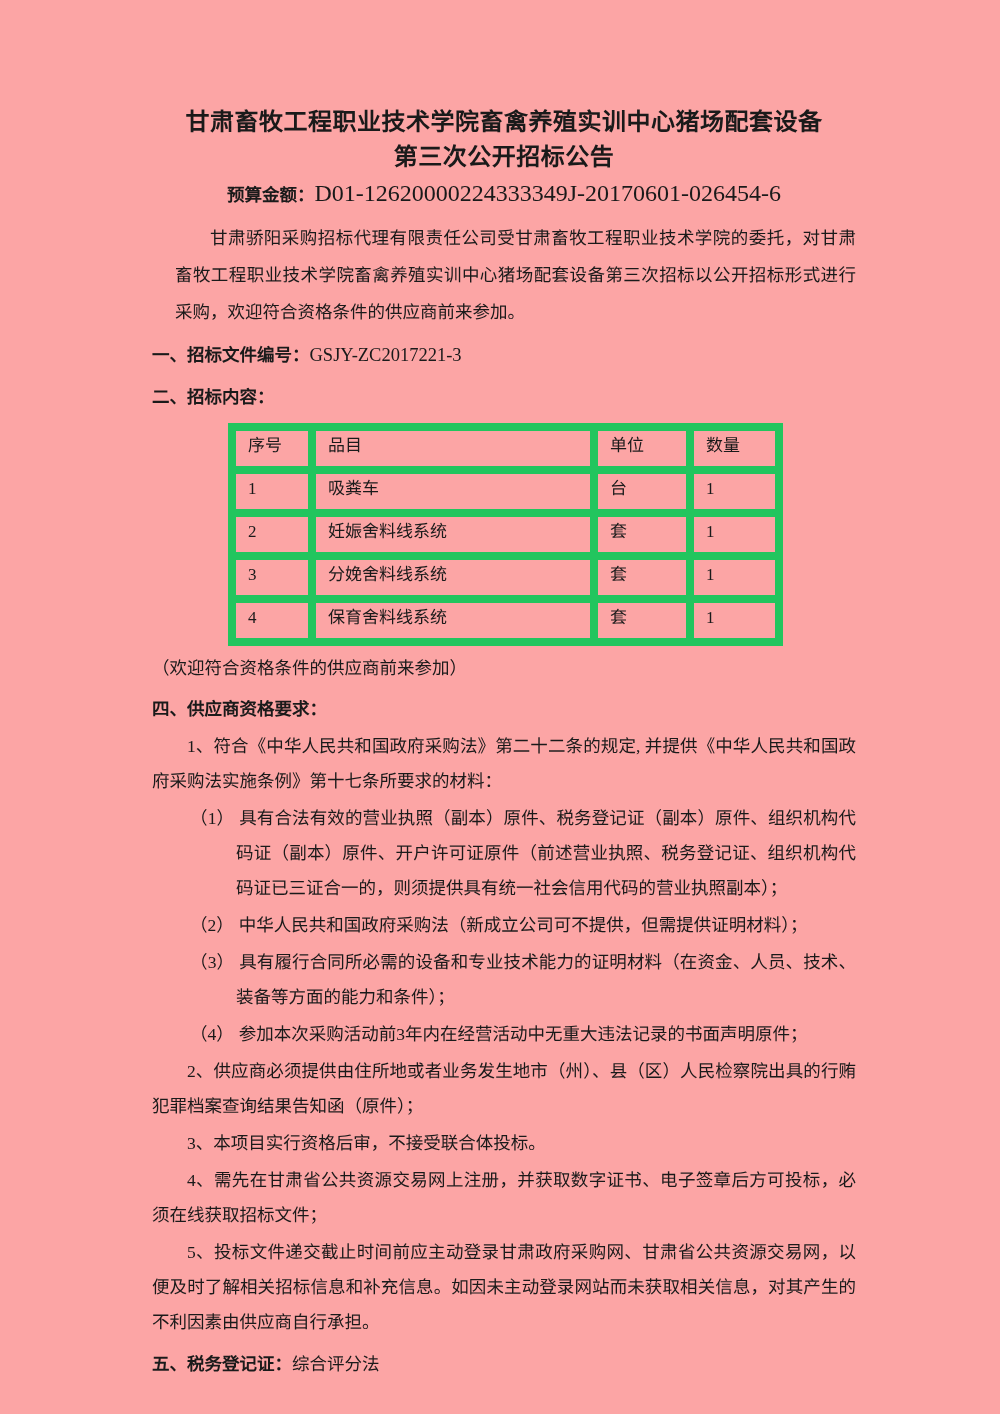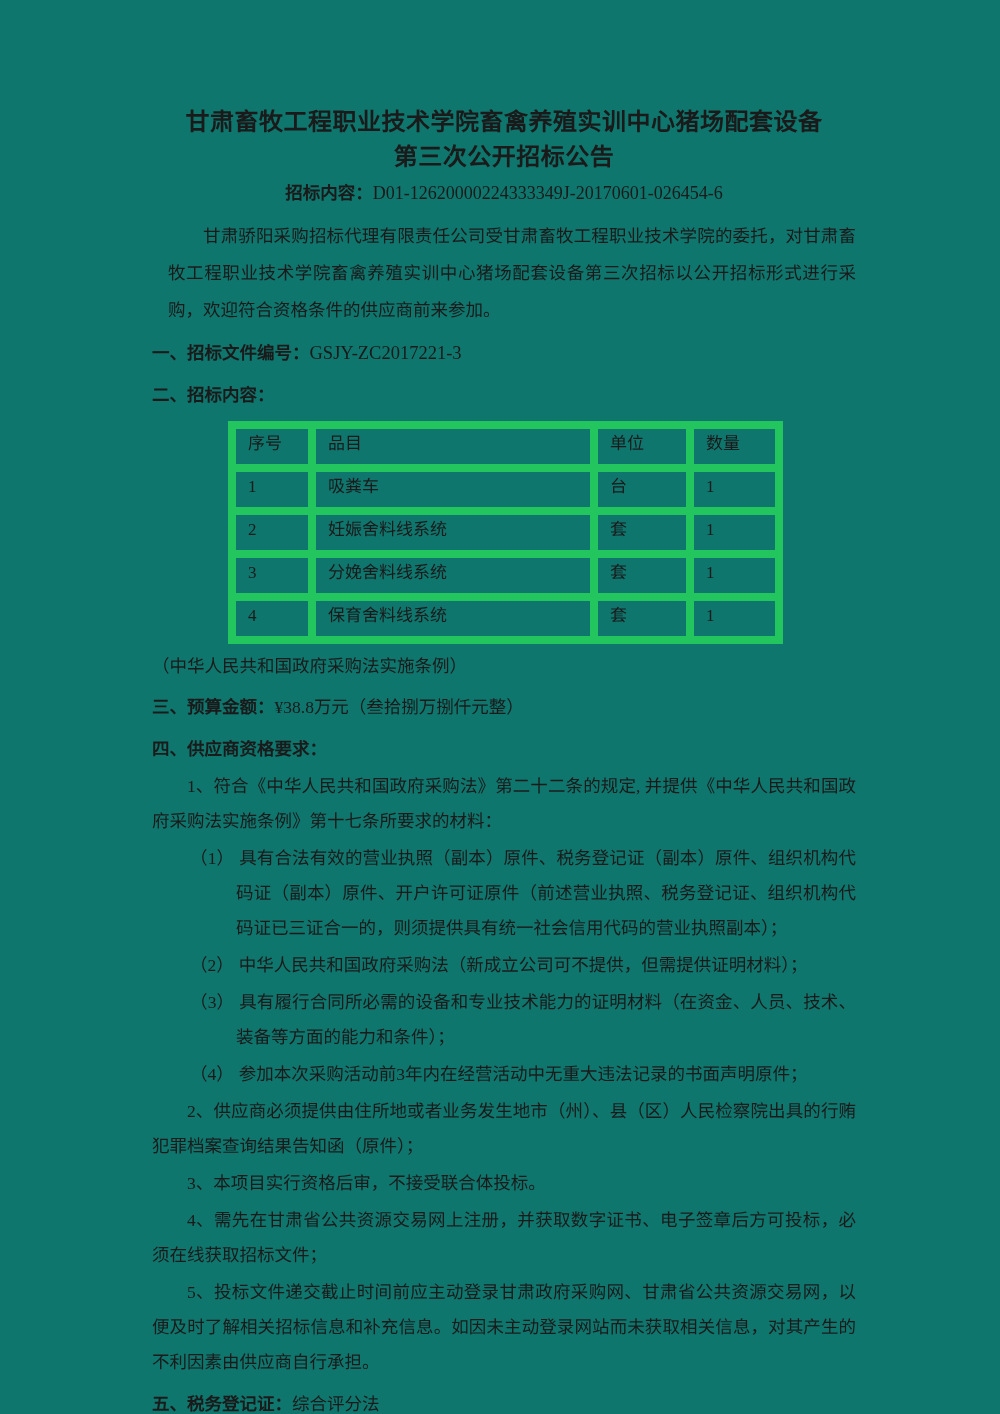--- a/index.html
+++ b/index.html
@@ -11,21 +11,21 @@
     color: #1a1a1a;
     font-family: "Liberation Serif", "DejaVu Serif", serif;
     overflow: hidden;
   }
   .page {
     position: absolute;
     top: 0; left: 0;
     width: 1000px;
     height: 1414px;
     padding: 104px 144px 40px 152px;
-    background: #0f766e;
+    background: #fca5a5;
   }
   
   .title {
     text-align: center;
     font-family: "Liberation Sans", "DejaVu Sans", sans-serif;
     font-weight: bold;
     font-size: 24px;
     line-height: 35px;
     letter-spacing: 0.5px;
   }
@@ -33,26 +33,26 @@
     text-align: center;
     font-size: 17.5px;
     line-height: 30px;
     margin-top: 4px;
     font-family: "Liberation Sans", "DejaVu Sans", sans-serif;
     font-weight: bold;
   }
   .trans-line .num {
     font-family: "Liberation Serif", "DejaVu Serif", serif;
     font-weight: normal;
-    font-size: 18px;
+    font-size: 24px;
   }
   
   .intro {
     margin-top: 10px;
-    margin-left: 16px;
+    margin-left: 23px;
     font-size: 17.5px;
     line-height: 37px;
     text-indent: 2em;
     text-align: justify;
   }
   .sec {
     font-size: 17.5px;
     line-height: 36px;
     margin-top: 6px;
   }
@@ -107,21 +107,21 @@
   .subitem .marker { margin-right: 5px; }
 </style>
 </head>
 <body>
 
 <div class="page">
 
   <div class="title">甘肃畜牧工程职业技术学院畜禽养殖实训中心猪场配套设备</div>
   <div class="title">第三次公开招标公告</div>
 
-  <div class="trans-line"><span>招标内容：</span><span class="num">D01-12620000224333349J-20170601-026454-6</span></div>
+  <div class="trans-line"><span>预算金额：</span><span class="num">D01-12620000224333349J-20170601-026454-6</span></div>
 
   <p class="intro">甘肃骄阳采购招标代理有限责任公司受甘肃畜牧工程职业技术学院的委托，对甘肃畜牧工程职业技术学院畜禽养殖实训中心猪场配套设备第三次招标以公开招标形式进行采购，欢迎符合资格条件的供应商前来参加。</p>
 
   <div class="sec"><span class="sec-label">一、招标文件编号：</span><span class="num">GSJY-ZC2017221-3</span></div>
 
   <div class="sec"><span class="sec-label">二、招标内容：</span></div>
 
   <table class="items">
     <colgroup>
       <col style="width:80px">
@@ -158,23 +158,22 @@
       </tr>
       <tr>
         <td>4</td>
         <td>保育舍料线系统</td>
         <td>套</td>
         <td>1</td>
       </tr>
     </tbody>
   </table>
 
-  <p class="note">（中华人民共和国政府采购法实施条例）</p>
+  <p class="note">（欢迎符合资格条件的供应商前来参加）</p>
 
-  <div class="sec"><span class="sec-label">三、预算金额：</span><span class="plain">¥38.8万元（叁拾捌万捌仟元整）</span></div>
 
   <div class="sec"><span class="sec-label">四、供应商资格要求：</span></div>
 
   <p class="item">1、符合《中华人民共和国政府采购法》第二十二条的规定, 并提供《中华人民共和国政府采购法实施条例》第十七条所要求的材料：</p>
 
   <p class="subitem"><span class="marker">（1）</span><span>具有合法有效的营业执照（副本）原件、税务登记证（副本）原件、组织机构代码证（副本）原件、开户许可证原件（前述营业执照、税务登记证、组织机构代码证已三证合一的，则须提供具有统一社会信用代码的营业执照副本）；</span></p>
 
   <p class="subitem"><span class="marker">（2）</span><span>中华人民共和国政府采购法（新成立公司可不提供，但需提供证明材料）；</span></p>
 
   <p class="subitem"><span class="marker">（3）</span><span>具有履行合同所必需的设备和专业技术能力的证明材料（在资金、人员、技术、装备等方面的能力和条件）；</span></p>

